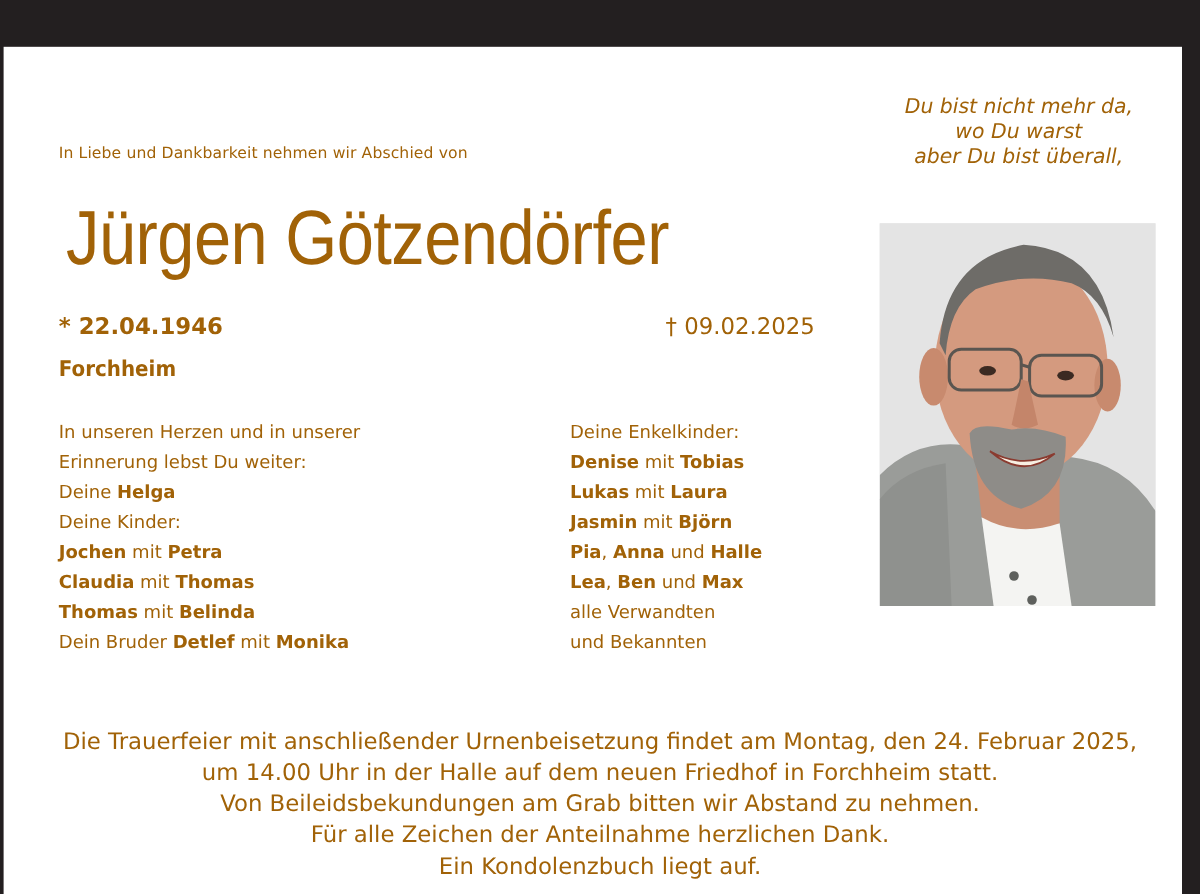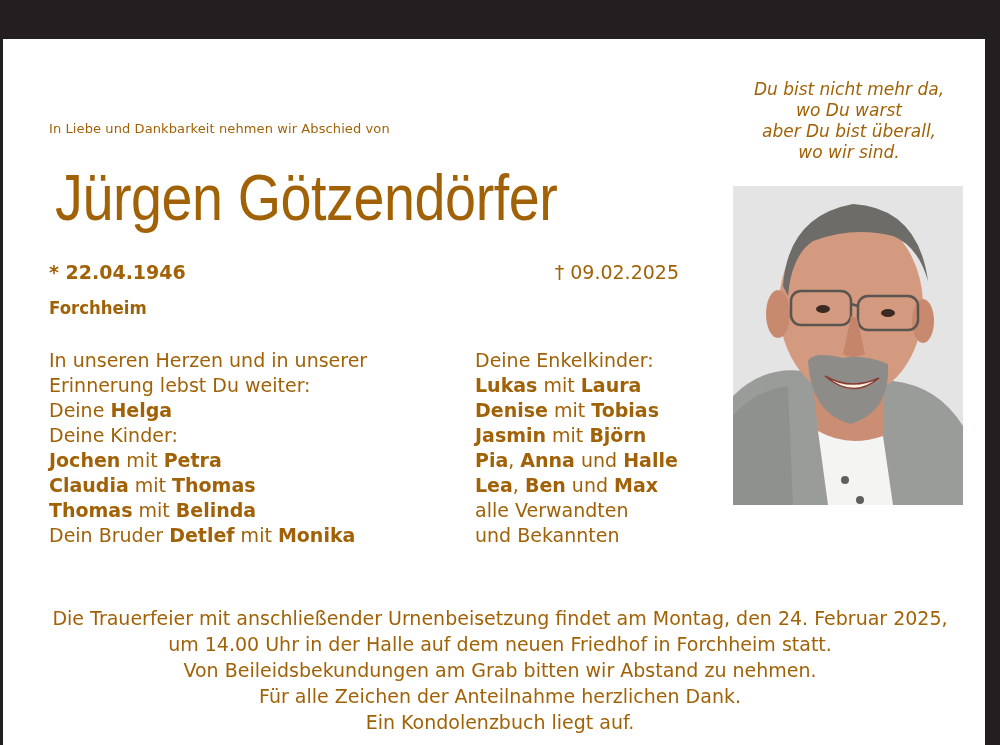--- a/index.html
+++ b/index.html
@@ -22,21 +22,21 @@
       line-height: 1.1;
     }
     .dates { position: absolute; left: 46px; top: 222px; width: 630px; font-size: 19px; }
     .birth { position: absolute; left: 0; top: 0; white-space: nowrap; font-weight: bold; }
     .death { position: absolute; right: 0; top: 0; white-space: nowrap; }
     .place {
       position: absolute; left: 46px; top: 258px;
       font-size: 18px; font-weight: bold; white-space: nowrap;
       transform: scaleX(0.92); transform-origin: left top;
     }
-    .col { position: absolute; top: 309px; font-size: 19px; line-height: 25px; white-space: nowrap; }
+    .col { position: absolute; top: 309px; font-size: 15px; line-height: 25px; white-space: nowrap; }
     .col-left { left: 46px; }
     .col-right { left: 472px; }
     .col .line { display: block; }
     .col b { font-weight: bold; }
     .quote {
       position: absolute; left: 730px; top: 40px; width: 232px;
       text-align: center; font-style: italic; font-size: 17px; line-height: 21px;
       font-family: "DejaVu Sans", sans-serif;
     }
     .photo {
@@ -51,21 +51,20 @@
   </style>
 </head>
 <body>
 
 <div class="page">
 
   <div class="quote">
     <span class="line" style="display:block">Du bist nicht mehr da,</span>
     <span class="line" style="display:block">wo Du warst</span>
     <span class="line" style="display:block">aber Du bist überall,</span>
-    <span class="line" style="display:block">wo wir sind.</span>
   </div>
 
   <div class="intro">In Liebe und Dankbarkeit nehmen wir Abschied von</div>
 
   <div class="name">Jürgen Götzendörfer</div>
 
   <div class="dates">
     <span class="birth">* 22.04.1946</span>
     <span class="death">† 09.02.2025</span>
   </div>
@@ -77,22 +76,22 @@
       <span class="line"><span>Erinnerung lebst Du weiter:</span></span>
       <span class="line"><span>Deine </span><b>Helga</b></span>
       <span class="line"><span>Deine Kinder:</span></span>
       <span class="line"><b>Jochen</b><span> mit </span><b>Petra</b></span>
       <span class="line"><b>Claudia</b><span> mit </span><b>Thomas</b></span>
       <span class="line"><b>Thomas</b><span> mit </span><b>Belinda</b></span>
       <span class="line"><span>Dein Bruder </span><b>Detlef</b><span> mit </span><b>Monika</b></span>
     </div>
   <div class="col col-right" id="col-right">
       <span class="line"><span>Deine Enkelkinder:</span></span>
+      <span class="line"><b>Denise</b><span> mit </span><b>Tobias</b></span>
       <span class="line"><b>Lukas</b><span> mit </span><b>Laura</b></span>
-      <span class="line"><b>Denise</b><span> mit </span><b>Tobias</b></span>
       <span class="line"><b>Jasmin</b><span> mit </span><b>Björn</b></span>
       <span class="line"><b>Pia</b><span>, </span><b>Anna</b><span> und </span><b>Halle</b></span>
       <span class="line"><b>Lea</b><span>, </span><b>Ben</b><span> und </span><b>Max</b></span>
       <span class="line"><span>alle Verwandten</span></span>
       <span class="line"><span>und Bekannten</span></span>
     </div>
 
   <div class="photo">
     <svg width="230" height="319" viewBox="0 0 230 319">
       <rect width="230" height="319" fill="#e4e4e4"></rect>

